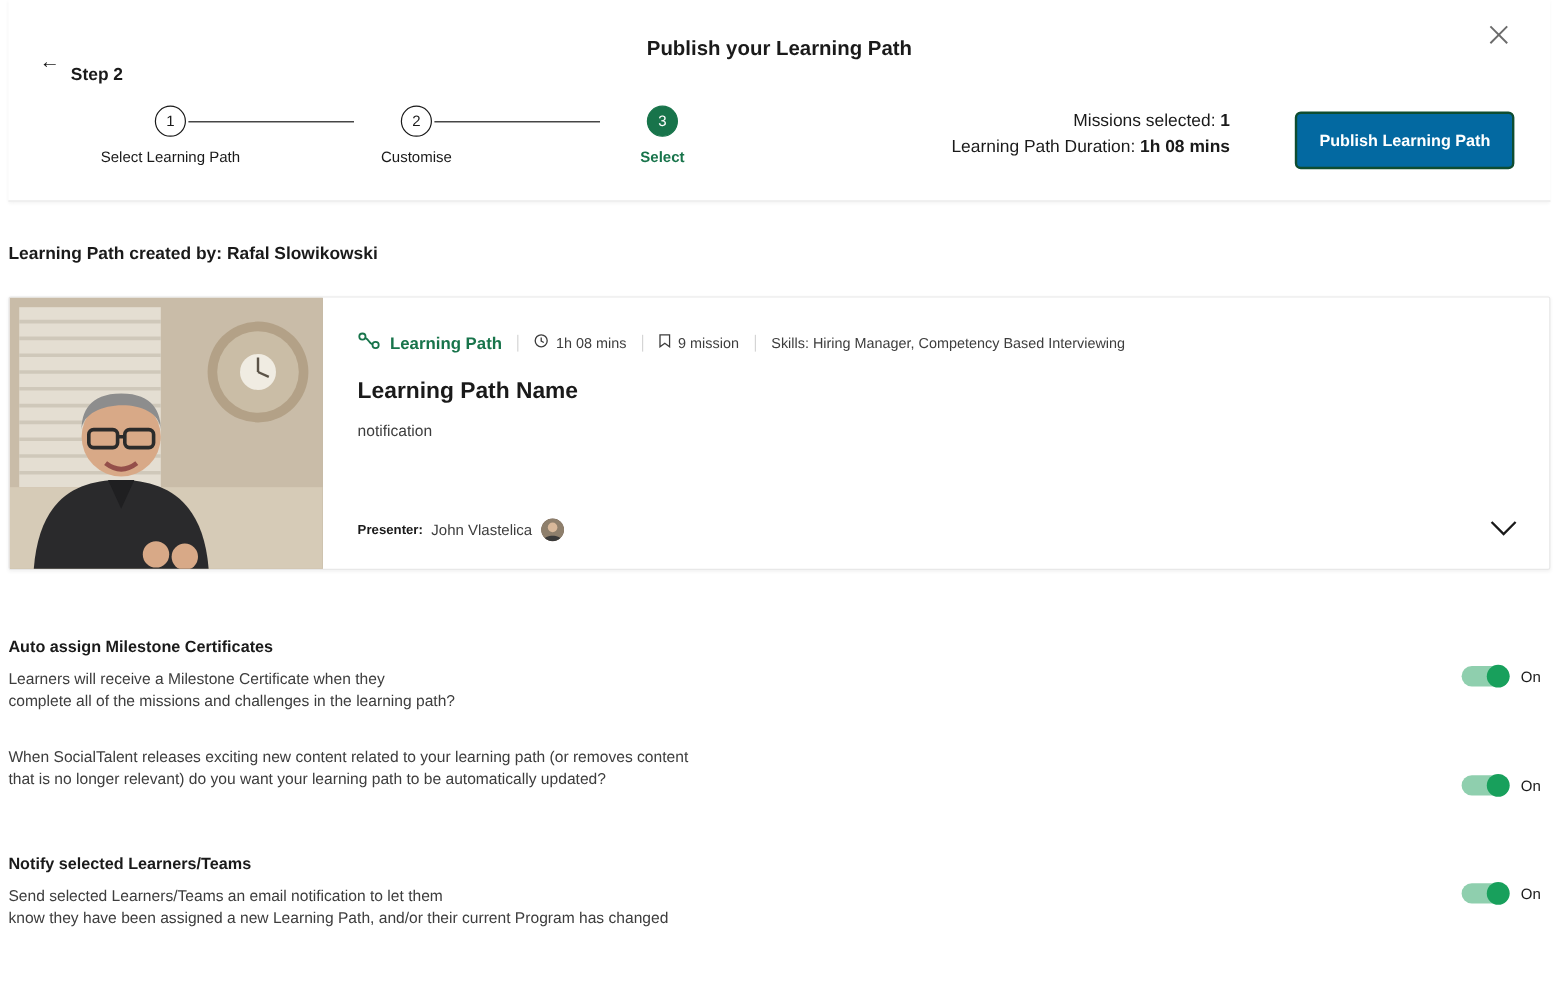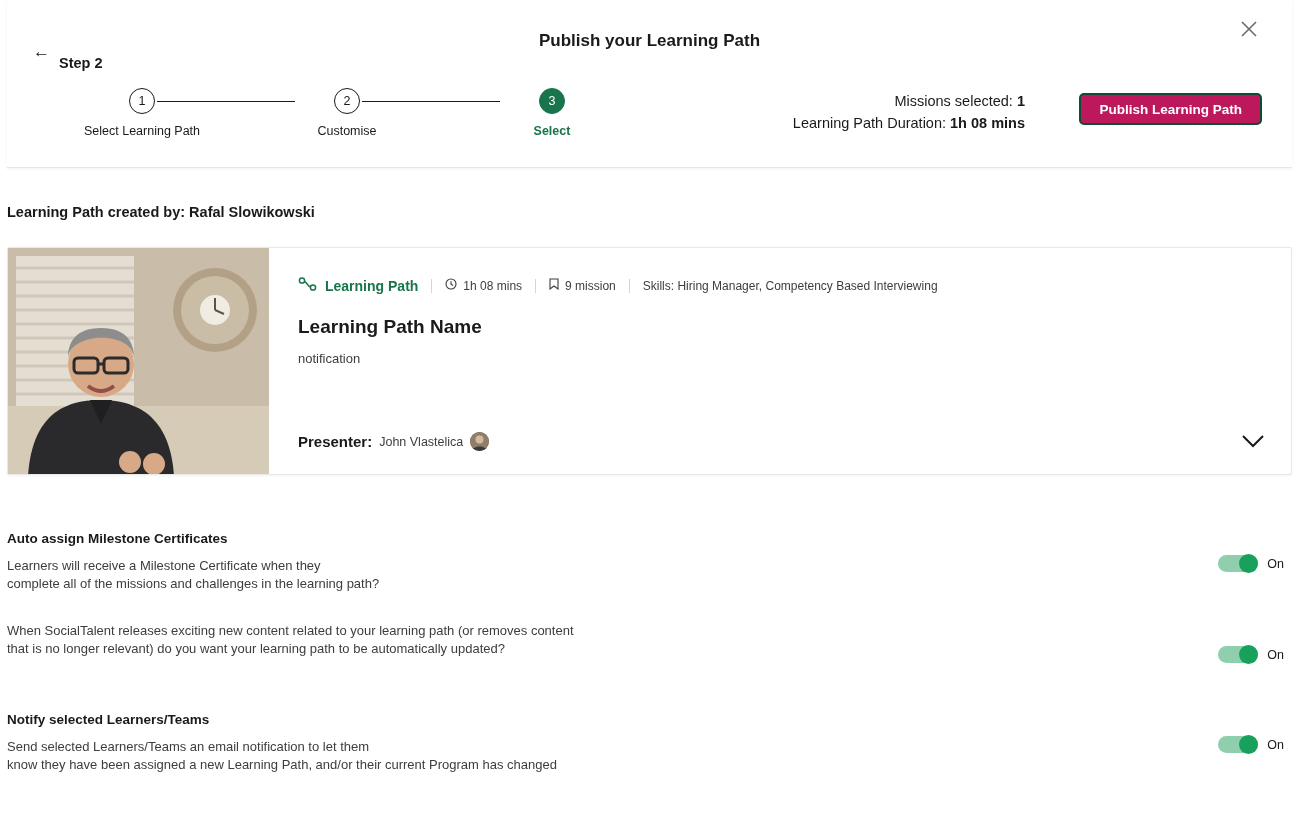--- a/index.html
+++ b/index.html
@@ -123,23 +123,23 @@
     text-align: right;
     font-size: 14.5px;
     line-height: 22px;
   }
   .header-meta .row { white-space: nowrap; }
   .header-meta .value { font-weight: bold; }
   .publish-button {
     position: absolute;
     right: 30px;
     top: 93px;
-    height: 32px;
+    height: 48px;
     padding: 0 18px;
-    background: #be185d;
+    background: #0369a1;
     border: 2px solid #0e4d31;
     border-radius: 5px;
     color: #ffffff;
     font-size: 13.5px;
     font-weight: bold;
     font-family: "Liberation Sans", sans-serif;
     cursor: pointer;
   }
 
   
@@ -229,21 +229,21 @@
   }
   .presenter {
     position: absolute;
     left: 0;
     bottom: 23px;
     display: flex;
     align-items: center;
     gap: 7px;
     font-size: 12.5px;
   }
-  .presenter b { font-size: 15px; }
+  .presenter b { font-size: 11px; }
   .presenter .name { color: #3d3d3d; font-size: 12.5px; }
   .avatar {
     width: 19px;
     height: 19px;
     border-radius: 50%;
     background: #6d5b4a;
     overflow: hidden;
     display: inline-block;
   }
   .chevron-down {

